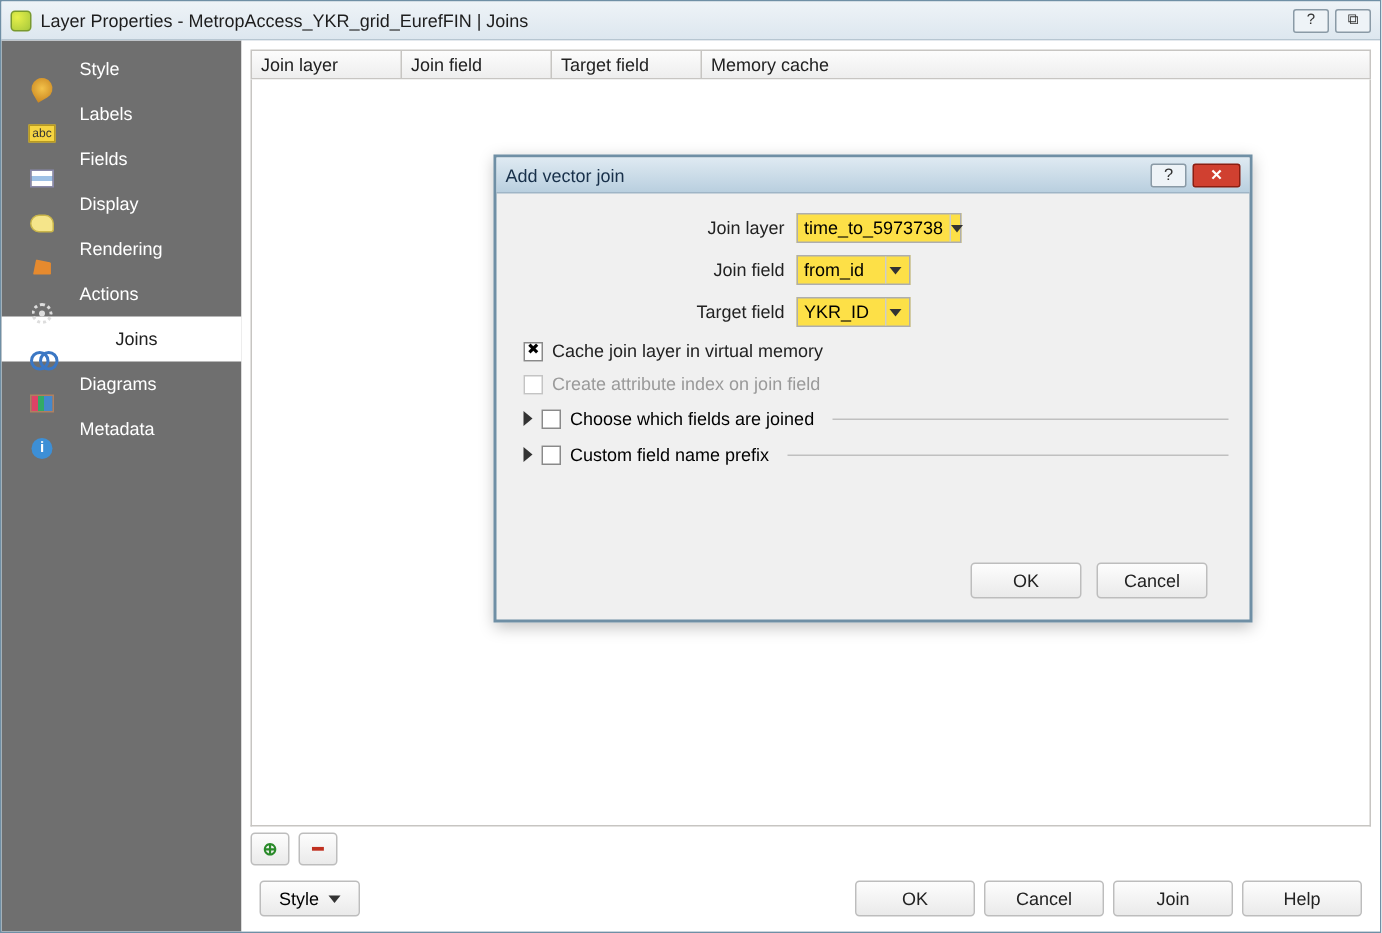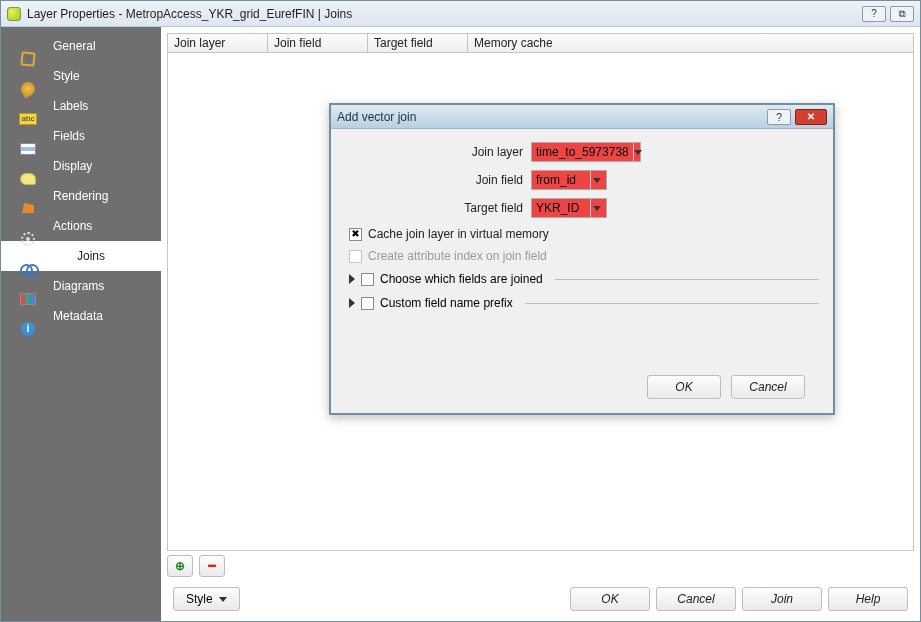--- a/index.html
+++ b/index.html
@@ -55,21 +55,21 @@
   }
   .style-btn {
     height:24px; padding:0 12px; border:1px solid #bdbdbd; border-radius:3px;
     background:linear-gradient(#fdfdfd,#eaeaea); display:flex; align-items:center; gap:6px;
   }
   .tri-down { width:0;height:0;border-left:4px solid transparent;border-right:4px solid transparent;border-top:5px solid #333;}
   .footer-spacer{flex:1;}
   .dlg-btn {
     width:80px; height:24px; border:1px solid #bdbdbd; border-radius:3px;
     background:linear-gradient(#fdfdfd,#eaeaea); display:flex; align-items:center;
-    justify-content:center; color:#222; cursor:default;font-style:italic;
+    justify-content:center; color:#222; cursor:default;
   }
   
   .modal {
     position:absolute; left:328px; top:102px; width:506px;
     border:2px solid #6f8fa5; background:#f0f0f0;
     box-shadow:0 3px 10px rgba(0,0,0,0.25); padding-bottom:10px;
   }
   .modal .m-titlebar {
     height:24px; background:linear-gradient(#dfeaf2,#b9cfdf);
     border-bottom:1px solid #9fb5c6; display:flex; align-items:center; padding:0 6px;
@@ -82,21 +82,21 @@
   }
   .m-help {
     width:24px; height:16px; border:1px solid #8a9aa6; border-radius:2px;
     background:#eef3f7; display:flex; align-items:center; justify-content:center;
     font-size:11px; color:#333; margin-right:4px;
   }
   .m-body { padding:10px 14px 4px 14px; }
   .form-row { display:flex; align-items:center; height:26px; margin-bottom:2px;}
   .form-row .lbl { flex:0 0 186px; text-align:right; padding-right:8px; color:#222;}
   .combo {
-    display:flex; align-items:center; border:1px solid #aeaeae; background:#ef4444;
+    display:flex; align-items:center; border:1px solid #aeaeae; background:#fde047;
     height:20px; padding:0 4px; min-width:76px;
   }
   .combo .val{flex:1; padding-right:4px;}
   .combo .arr{width:12px;height:18px;display:flex;align-items:center;justify-content:center;border-left:1px solid #ccc;}
   .chk-row { display:flex; align-items:center; gap:6px; height:22px; padding-left:4px; color:#222;}
   .chk-row.disabled{color:#9a9a9a;}
   .chk { width:13px;height:13px;border:1px solid #8a8a8a;background:#fff;display:flex;align-items:center;justify-content:center;font-size:11px;line-height:1;}
   .chk.checked::after{content:"✖";font-size:10px;color:#000;}
   .exp-row { display:flex; align-items:center; gap:6px; height:24px; padding-left:4px;}
   .exp-arrow{width:0;height:0;border-top:5px solid transparent;border-bottom:5px solid transparent;border-left:6px solid #333;}
@@ -130,26 +130,20 @@
       <div class="win-btn">?</div>
       <div class="win-btn">⧉</div>
     </div>
   </div>
 
   <div class="body">
 
     <div class="sidebar">
       <div class="side-item">
         <span class="s-icon">
-            <span class="ic-gen"></span>
-          </span>
-        <span>General</span>
-      </div>
-      <div class="side-item">
-        <span class="s-icon">
             <span class="ic-style"></span>
           </span>
         <span>Style</span>
       </div>
       <div class="side-item">
         <span class="s-icon">
             <span class="ic-lbl">abc</span>
           </span>
         <span>Labels</span>
       </div>

